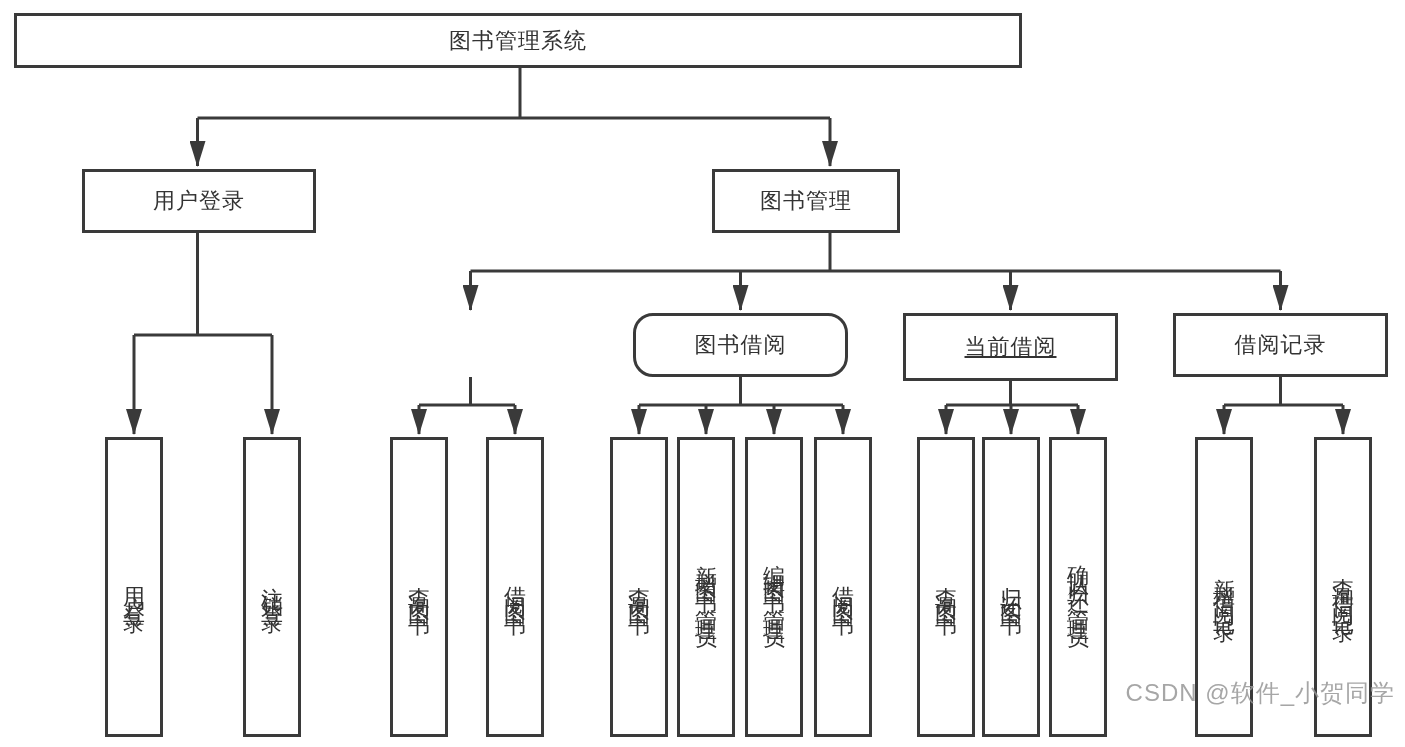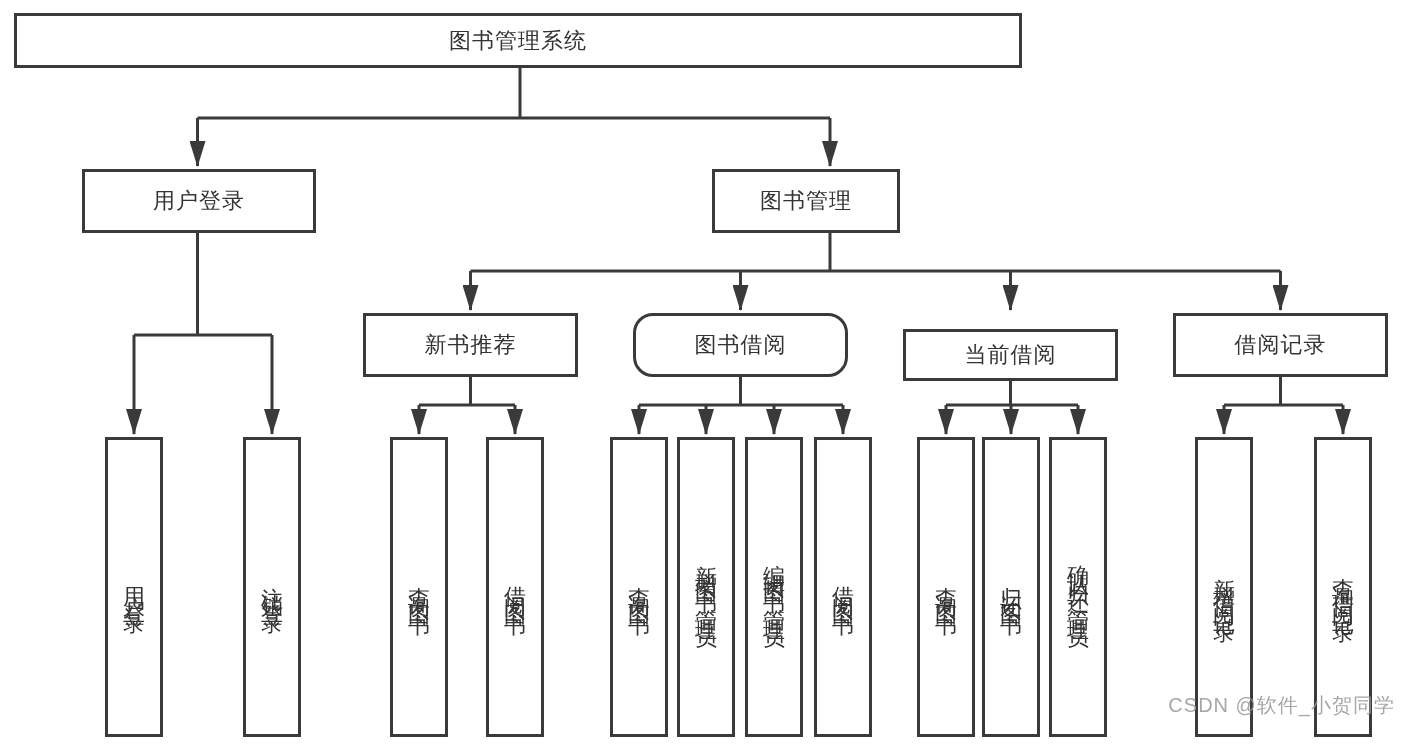--- a/index.html
+++ b/index.html
@@ -49,22 +49,22 @@
     color: #333333;
     font-size: 22px;
     writing-mode: vertical-rl;
     text-orientation: mixed;
     letter-spacing: 9px;
     line-height: 1;
   }
   .watermark {
     position: absolute;
     right: 10px;
-    top: 692px;
-    font-size: 20px;
+    top: 677px;
+    font-size: 24px;
     color: rgba(150, 150, 150, 0.85);
     letter-spacing: 1px;
     white-space: nowrap;
   }
 </style>
 </head>
 <body>
 
 <div id="canvas">
 
@@ -130,23 +130,22 @@
         <line x1="1343" y1="405" x2="1343" y2="434" marker-end="url(#arrow)"></line>
       </g>
     </g>
   </svg>
 
   <div class="node" style="left:14px; top:13px; width:1008px; height:55px;">图书管理系统</div>
 
   <div class="node" style="left:82px; top:169px; width:234px; height:64px;">用户登录</div>
   <div class="node" style="left:712px; top:169px; width:188px; height:64px;">图书管理</div>
 
-  <div class="node" style="left:363px; top:313px; width:215px; height:64px;">新书推荐</div>
   <div class="node" style="left:633px; top:313px; width:215px; height:64px;border-radius:20px;">图书借阅</div>
-  <div class="node" style="left:903px; top:329px; width:215px; height:52px;">当前借阅</div>
+  <div class="node" style="left:903px; top:313px; width:215px; height:68px;text-decoration:underline;">当前借阅</div>
   <div class="node" style="left:1173px; top:313px; width:215px; height:64px;">借阅记录</div>
 
   <div class="leaf" style="left:105px;">用户登录</div>
   <div class="leaf" style="left:243px;">注销登录</div>
 
   <div class="leaf" style="left:390px;">查询图书</div>
   <div class="leaf" style="left:486px;">借阅图书</div>
 
   <div class="leaf" style="left:610px;">查询图书</div>
   <div class="leaf" style="left:677px;">新增图书（管理员）</div>

